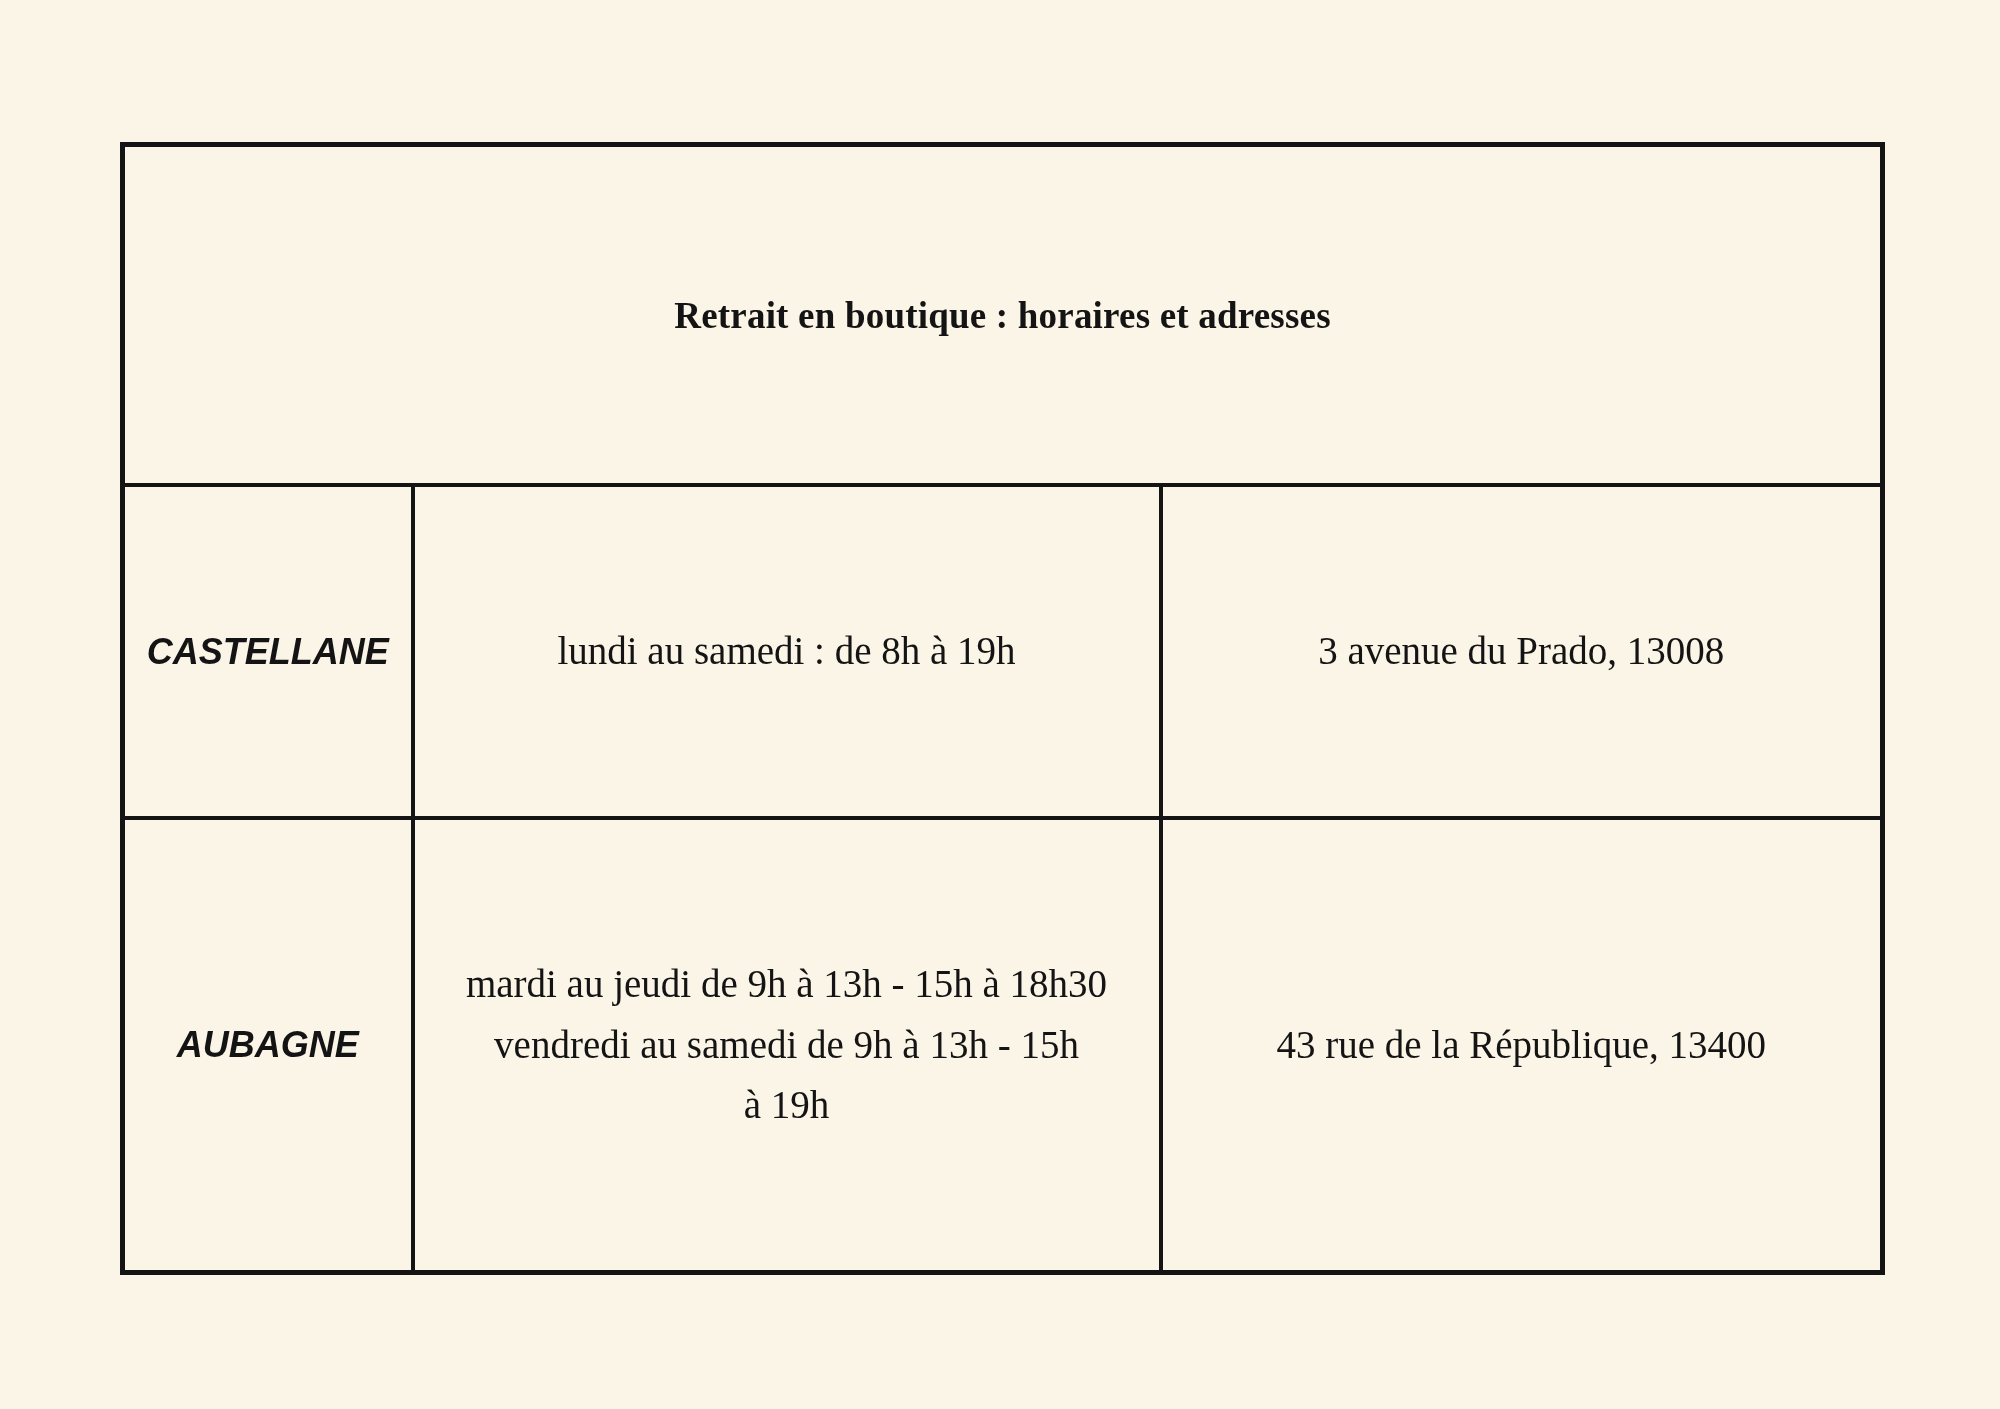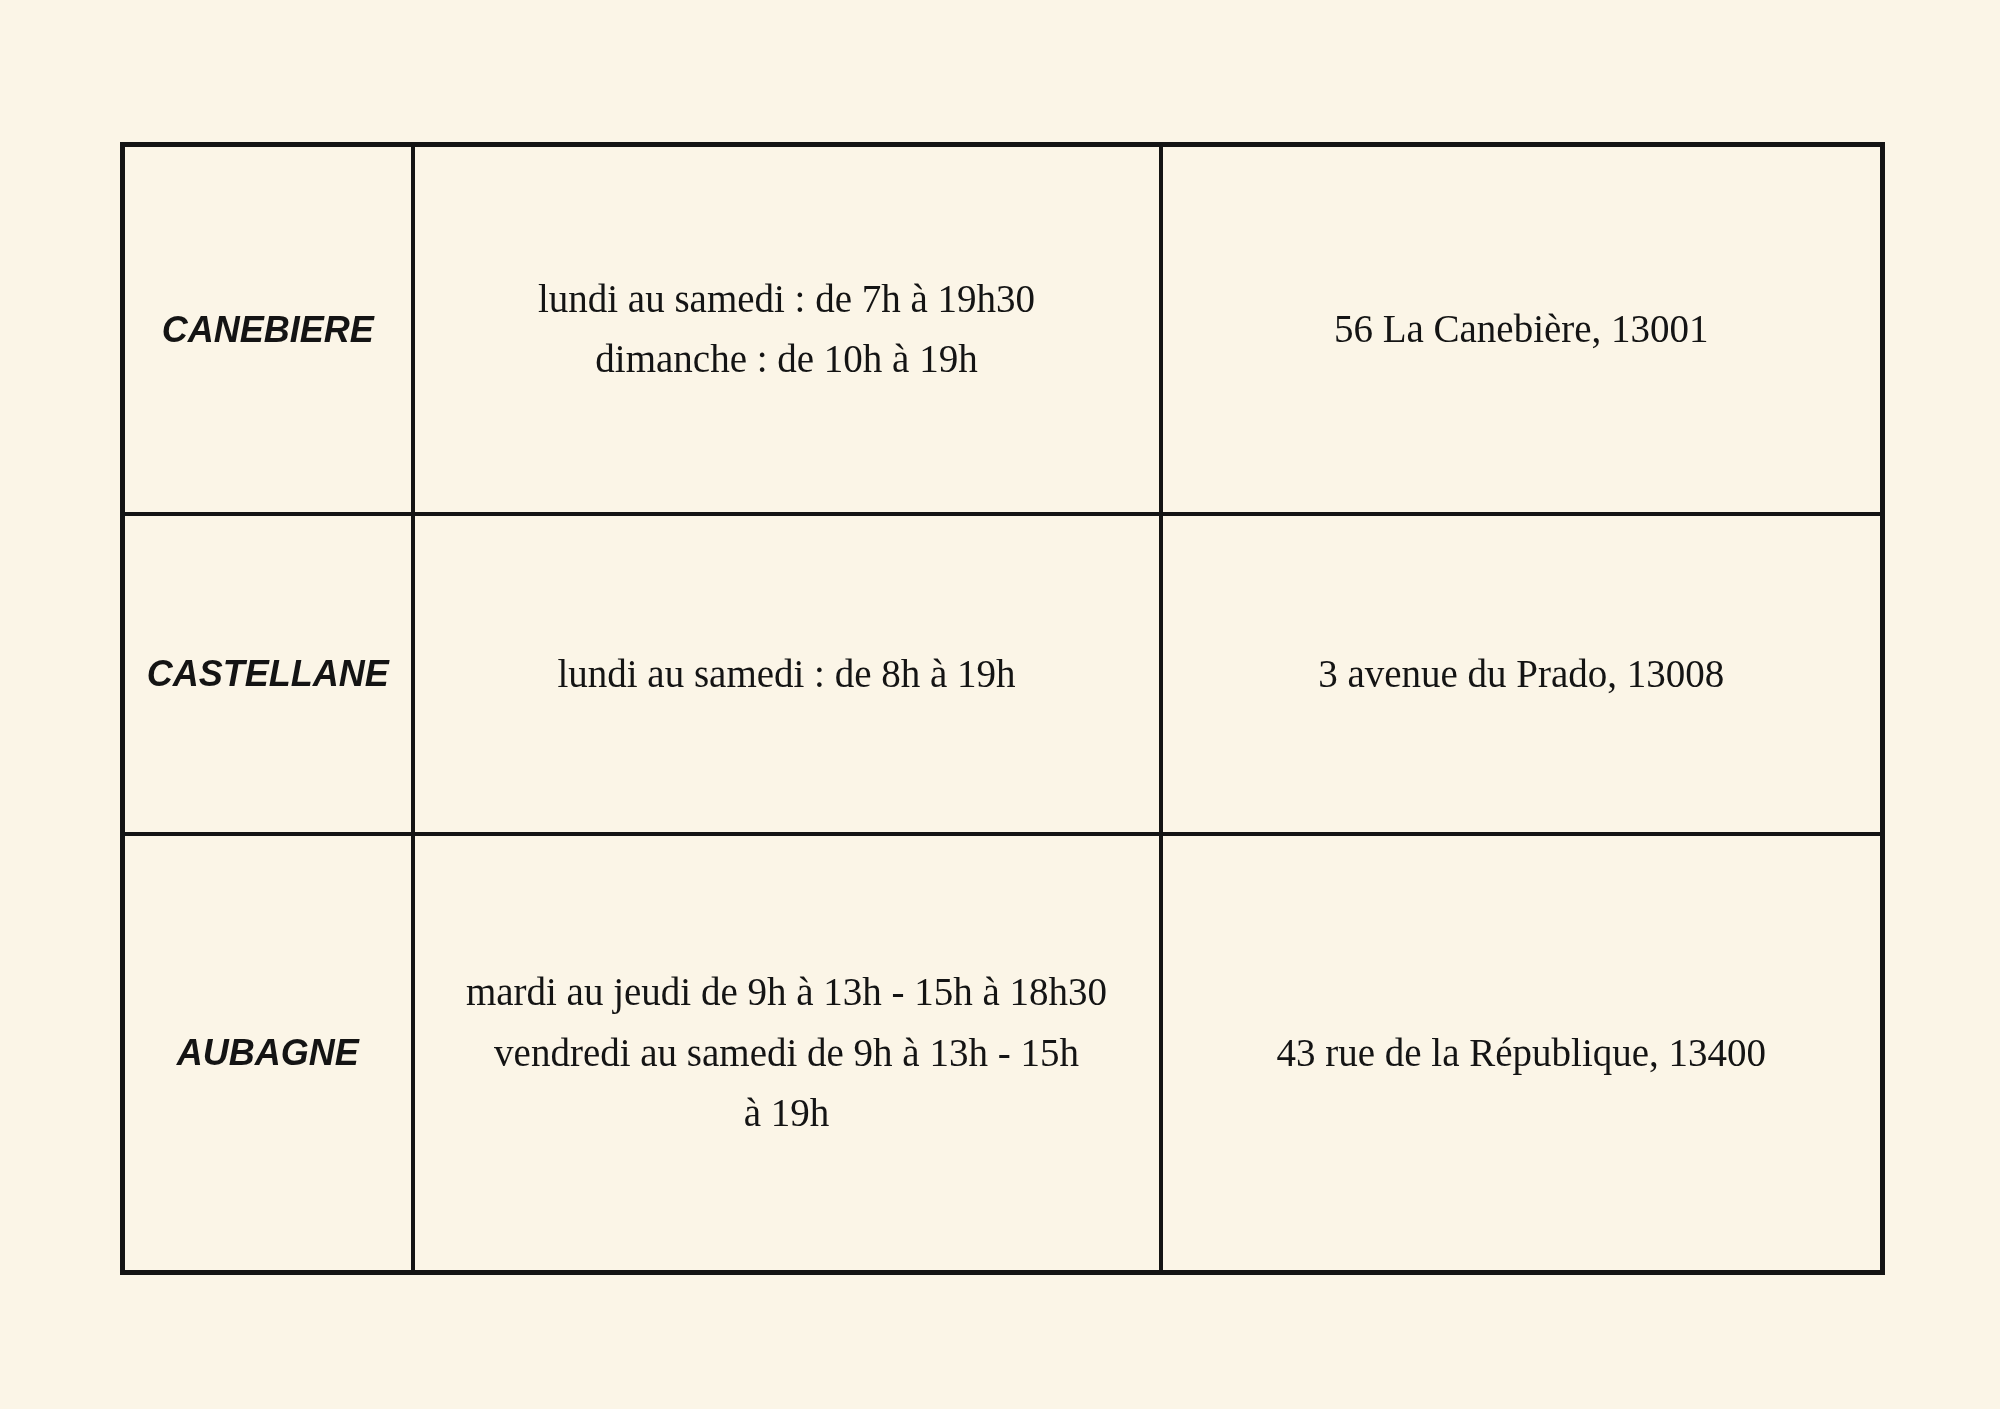--- a/index.html
+++ b/index.html
@@ -65,29 +65,24 @@
 </head>
 <body>
 
 <table class="store-table">
   <colgroup>
     <col style="width:290px">
     <col style="width:748px">
     <col style="width:722px">
   </colgroup>
   <tbody>
+    <tr class="title-row">
+      <td class="title-cell" colspan="3">Retrait en boutique : horaires et adresses</td>
+    </tr>
 
-  <tr class="store-row r0">
-    <td class="name-cell">
-          <div><span class="b i">CANEBIERE</span></div>
-        </td>
-    <td class="hours-cell">lundi au samedi : de 7h à 19h30
-dimanche : de 10h à 19h</td>
-    <td class="address-cell">56 La Canebière, 13001</td>
-  </tr>
 
   <tr class="store-row r1">
     <td class="name-cell">
           <div><span class="b i">CASTELLANE</span></div>
         </td>
     <td class="hours-cell">lundi au samedi : de 8h à 19h</td>
     <td class="address-cell">3 avenue du Prado, 13008</td>
   </tr>
 
 

